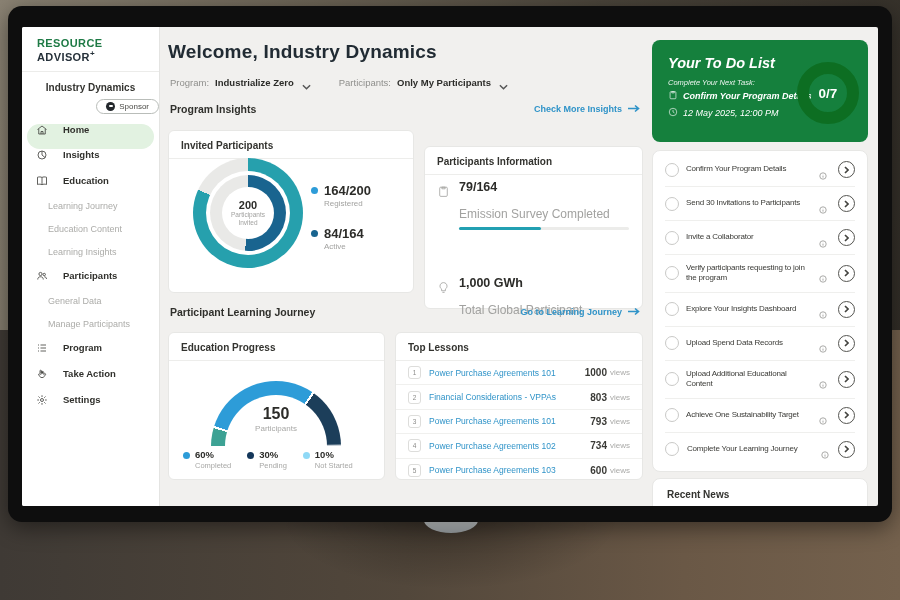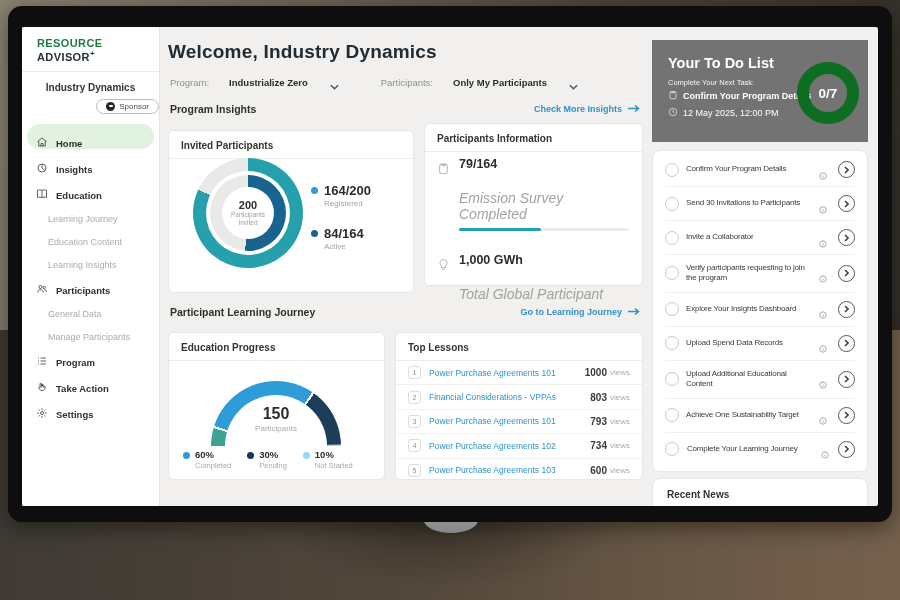--- a/index.html
+++ b/index.html
@@ -25,29 +25,29 @@
   .logo{padding:10px 0 8px 15px;font-size:11px;font-weight:bold;letter-spacing:.4px;
       border-bottom:1px solid #ececea;}
   .logo .res{color:#1e7a45;} .logo .adv{color:#26313a;} .logo .plus{color:#26313a;font-size:8px;vertical-align:super;}
   .org-name{text-align:center;font-size:10px;font-weight:bold;color:#33332f;margin-top:10px;}
   .badge-wrap{display:flex;justify-content:flex-end;margin-top:6px;}
   .badge{display:inline-flex;align-items:center;gap:4px;border:1px solid #b9bdb9;border-radius:9px;
       padding:2px 9px;font-size:8px;color:#4a4a46;background:#fff;}
   .badge-dot{width:9px;height:9px;border-radius:50%;background:#23282c;display:inline-block;position:relative;}
   .badge-dot:after{content:"";position:absolute;left:2.5px;top:3.5px;width:4px;height:2px;background:#fff;border-radius:1px;}
   .nav{margin-top:10px;display:flex;flex-direction:column;}
-  .nav-item{display:flex;align-items:flex-end;gap:8px;height:26px;padding:0 10px 0 13px;
+  .nav-item{display:flex;align-items:flex-start;gap:15px;height:26px;padding:0 10px 0 13px;
       font-size:9.5px;font-weight:bold;color:#30302c;cursor:pointer;}
   .nav-item.active{background:#e2f2e1;border-radius:13px;margin:0 5px;height:25px;padding-left:8px;}
   .nav-item.sub{height:23px;padding-left:26px;font-weight:normal;font-size:9px;color:#acaca9;}
   .nav-ic{width:13px;height:13px;flex:0 0 13px;display:flex;align-items:center;justify-content:center;}
   .nav-ic svg{width:12px;height:12px;stroke:#3a3a36;fill:none;stroke-width:1.6;}
   
   .main-title{position:absolute;left:146px;top:14px;font-size:19px;font-weight:bold;color:#212b33;letter-spacing:.2px;}
-  .filters{position:absolute;left:148px;top:50px;display:flex;align-items:center;gap:20px;font-size:9.5px;}
+  .filters{position:absolute;left:148px;top:50px;display:flex;align-items:center;gap:6px;font-size:9.5px;}
   .f-label{color:#8f8f8c;}
   .f-value{color:#2c2c29;font-weight:bold;}
   .chev{width:9px;height:6px;margin:2px 22px 0 2px;}
   .chev svg{stroke:#555;fill:none;stroke-width:1.6;width:9px;height:6px;}
   .section-row{position:absolute;display:flex;justify-content:space-between;align-items:center;}
   .section-title{font-size:10.5px;font-weight:bold;color:#30302c;}
   .link{font-size:9px;font-weight:bold;color:#2f93c8;display:flex;align-items:center;gap:5px;cursor:pointer;}
   .arrow-ic svg{width:13px;height:9px;stroke:#2f93c8;fill:none;stroke-width:1.6;}
   .card{position:absolute;background:#fff;border:1px solid #e7e7e5;border-radius:6px;box-sizing:border-box;}
   .card-h{font-size:10px;font-weight:bold;color:#33332f;padding:9px 12px 7px 12px;border-bottom:1px solid #ededeb;}
@@ -63,21 +63,21 @@
   .leg-item{display:flex;gap:6px;align-items:flex-start;}
   .leg-dot{width:7px;height:7px;border-radius:50%;margin-top:4px;}
   .leg-val{font-size:13px;font-weight:bold;color:#2c2c29;}
   .leg-lab{font-size:8px;color:#a2a2a0;margin-top:1px;}
   
   .info-row{position:absolute;left:12px;right:13px;}
   .info-ic{position:absolute;left:0;top:4px;width:13px;height:13px;}
   .info-ic svg{width:13px;height:13px;stroke:#9a9a98;fill:none;stroke-width:1.4;}
   .info-body{margin-left:22px;}
   .info-val{font-size:12.5px;font-weight:bold;color:#2c2c29;}
-  .info-lab{font-size:14px;color:#a2a2a0;margin-top:19px;font-style:italic;}
+  .info-lab{font-size:12px;color:#a2a2a0;margin-top:13px;}
   .bar-track{margin-left:22px;margin-top:6px;height:3px;background:#ececea;border-radius:2px;position:relative;}
   .bar-fill{position:absolute;left:0;top:0;bottom:0;border-radius:2px;}
   
   .gauge{position:absolute;left:42px;top:48px;width:130px;height:66px;overflow:hidden;}
   .gauge-circle{position:absolute;left:0;top:0;width:130px;height:130px;border-radius:50%;}
   .gauge-hole{position:absolute;left:14px;top:14px;width:102px;height:102px;border-radius:50%;background:#fff;}
   .gauge-text{position:absolute;left:0;top:24px;width:130px;text-align:center;}
   .g-val{font-size:16px;font-weight:bold;color:#2c2c29;}
   .g-lab{font-size:8px;color:#a8a8a6;margin-top:1px;}
   .edu-legend{position:absolute;left:14px;right:8px;bottom:9px;display:flex;gap:16px;}
@@ -87,21 +87,21 @@
   .edu-lab{font-size:7.5px;color:#a8a8a6;margin-top:1px;white-space:nowrap;}
   
   .lesson-row{display:flex;align-items:center;height:23.4px;border-bottom:1px solid #f0f0ee;padding:0 12px;}
   .lesson-row:last-child{border-bottom:none;}
   .rank{width:11px;height:11px;border:1px solid #dddddb;border-radius:3px;font-size:6.5px;color:#8b8b89;
       display:flex;align-items:center;justify-content:center;margin-right:8px;flex:0 0 11px;}
   .lesson-title{font-size:8.5px;color:#2f93c8;flex:1;cursor:pointer;}
   .views-val{font-size:10px;font-weight:bold;color:#3a3a36;}
   .views-suffix{font-size:8px;color:#aaaaa8;margin-left:3px;}
   
-  .todo-card{position:absolute;left:630px;top:13px;width:216px;height:102px;background:#737373;border-radius:0;color:#fff;}
+  .todo-card{position:absolute;left:630px;top:13px;width:216px;height:102px;background:#15803d;border-radius:8px;color:#fff;font-style:italic;}
   .todo-title{position:absolute;left:16px;top:15px;font-size:14.5px;font-weight:bold;}
   .todo-sub{position:absolute;left:16px;top:38px;font-size:7.5px;opacity:.92;}
   .todo-next{position:absolute;left:16px;top:50px;display:flex;gap:5px;align-items:center;font-size:9px;font-weight:bold;}
   .todo-due{position:absolute;left:16px;top:67px;display:flex;gap:5px;align-items:center;font-size:9px;}
   .todo-ic svg{width:10px;height:10px;stroke:#fff;fill:none;stroke-width:1.5;}
   .todo-ring{position:absolute;left:775px;top:35px;width:62px;height:62px;border-radius:50%;
       border:12px solid #0d6e22;box-sizing:border-box;display:flex;align-items:center;justify-content:center;}
   .ring-val{font-size:13.5px;font-weight:bold;color:#fff;}
   
   .task-card{position:absolute;left:630px;top:123px;width:216px;height:322px;background:#fff;
@@ -271,21 +271,21 @@
       <div class="leg-item">
         <span class="leg-dot" style="background: rgb(25, 100, 143);"></span>
         <span>
               <div class="leg-val">84/164</div>
         <div class="leg-lab">Active</div>
             </span>
       </div>
     </div>
   </div>
 
-  <div class="card" style="left:402px;top:96px;width:219px;height:163px;">
+  <div class="card" style="left:402px;top:119px;width:219px;height:163px;">
     <div class="card-h">Participants Information</div>
     <div class="info-row" style="top:33px;">
       <span class="info-ic"><svg viewBox="0 0 24 24">
               <rect x="5" y="4" width="14" height="17" rx="2"></rect>
               <path d="M9 4 H15 V7 H9 Z"></path>
             </svg></span>
       <div class="info-body">
         <div class="info-val">79/164</div>
         <div class="info-lab">Emission Survey Completed</div>
       </div>

